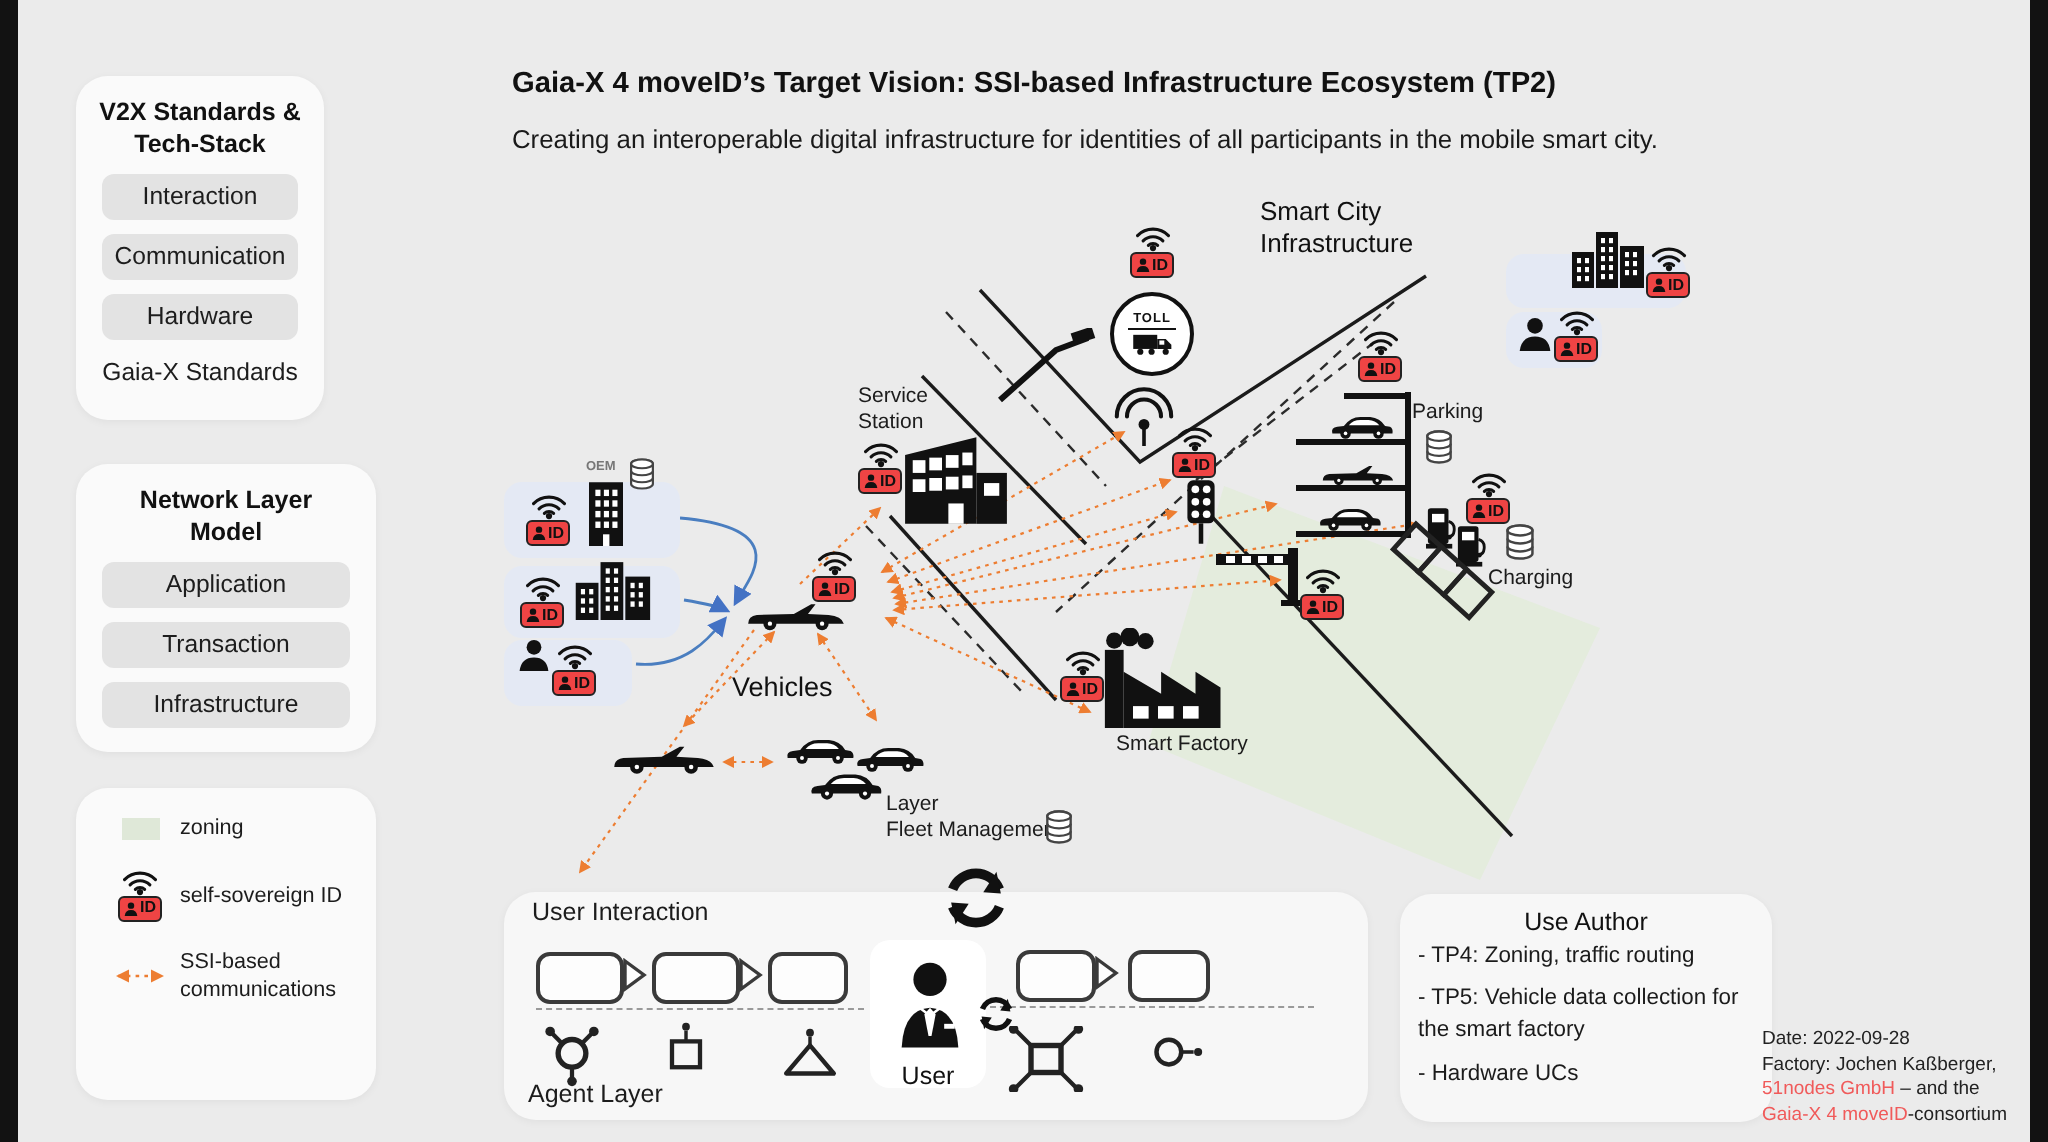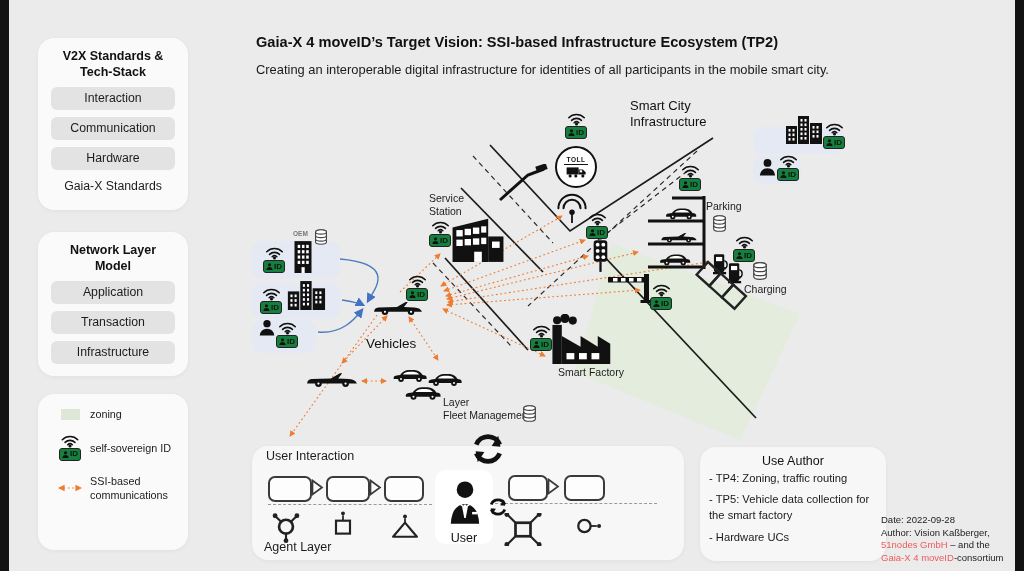--- a/index.html
+++ b/index.html
@@ -13,21 +13,21 @@
   .legend-row{display:flex;align-items:center;margin:13px 0 0 16px;font-size:10.8px;color:#1c1c1c;line-height:1.3}
   .legend-ic{width:32px;display:flex;flex-direction:column;align-items:center;flex:none;margin-right:4px}
   .swatch{width:19px;height:11px;background:#dfe8d8}
   .hdr-title{position:absolute;left:256px;top:34px;font-weight:bold;font-size:14.6px;z-index:3}
   .hdr-sub{position:absolute;left:256px;top:62px;font-size:12.9px;color:#1a1a1a;z-index:3}
   .lav{position:absolute;background:#e4e9f4;border-radius:9px;z-index:2}
   .dlabel{position:absolute;font-size:10.5px;color:#1c1c1c;line-height:1.25;z-index:3}
   .dbold{position:absolute;font-weight:normal;color:#111;z-index:3;line-height:1.2}
   .ssi{position:absolute;display:flex;flex-direction:column;align-items:center;z-index:3}
   .ssi svg.wifi{width:21px;height:14px}
-  .idb{display:flex;align-items:center;gap:1px;background:#15803d;border:1.4px solid #222;border-radius:3px;padding:0 2px;height:11px;font-size:8px;font-weight:bold;color:#111}
+  .idb{display:flex;align-items:center;gap:1px;background:#ef4444;border:1.4px solid #222;border-radius:3px;padding:0 2px;height:11px;font-size:8px;font-weight:bold;color:#111}
   .idb svg{width:7px;height:7px}
   .toll{position:absolute;left:555px;top:146px;width:38px;height:38px;border:2.6px solid #111;border-radius:50%;background:#fff;display:flex;flex-direction:column;align-items:center;justify-content:center;z-index:3}
   .toll-t{font-size:6.5px;font-weight:bold;letter-spacing:.5px}
   .tline{width:24px;border-top:1.1px solid #111;margin:1px 0}
   .prect{position:absolute;width:40px;height:22px;border:2px solid #3a3a3a;border-radius:7px;background:#fdfdfd;z-index:3}
   .dash{position:absolute;border-top:1.5px dashed #9a9a9a;z-index:3}
   .tile{position:absolute;background:#fff;border-radius:10px;z-index:3}
   .uc-item{margin-bottom:5px}
   .credits{position:absolute;left:881px;top:514px;width:133px;font-size:9.5px;line-height:1.33;color:#222;z-index:3}
   .credits a{color:#f05a5a;cursor:pointer}
@@ -226,21 +226,21 @@
       <circle cx="7.5" cy="8" r="5.5" stroke="#222" stroke-width="2" fill="none"></circle>
       <line x1="13" y1="8" x2="18.5" y2="8" stroke="#222" stroke-width="1.6"></line>
       <circle cx="20.5" cy="8" r="1.8" fill="#222"></circle>
     </symbol>
   </defs>
 </svg>
 
 <div class="edge" style="left:0;width:9px"></div>
 <div class="edge" style="right:0;width:9px"></div>
 
-<div class="card" style="left:38px;top:38px;width:150px;height:172px">
+<div class="card" style="left:38px;top:38px;width:124px;height:172px">
   <div class="side-title">
     <div>V2X Standards &amp;</div>
     <div>Tech-Stack</div>
   </div>
   <div class="pill">Interaction</div>
   <div class="pill">Communication</div>
   <div class="pill">Hardware</div>
   <div class="side-foot">Gaia-X Standards</div>
 </div>
 
@@ -663,16 +663,16 @@
 <div class="card" style="left:700px;top:447px;width:186px;height:114px;background:#f7f7f7"></div>
 <div class="dbold" style="left:700px;top:454px;width:186px;text-align:center;font-size:12.5px">Use Author</div>
 <div class="abs" style="left:709px;top:470px;width:168px;font-size:11.2px;line-height:1.45;color:#1b1b1b">
   <div class="uc-item">- TP4: Zoning, traffic routing</div>
   <div class="uc-item">- TP5: Vehicle data collection for the smart factory</div>
   <div class="uc-item">- Hardware UCs</div>
 </div>
 
 <div class="credits">
   <div>Date: 2022-09-28</div>
-  <div>Author: Vision Kaßberger,</div>
+  <div>Factory: Jochen Kaßberger,</div>
   <div><a>51nodes GmbH</a><span> – and the</span></div>
   <div><a>Gaia-X 4 moveID</a><span>-consortium</span></div>
 </div>
 
 </body></html>

